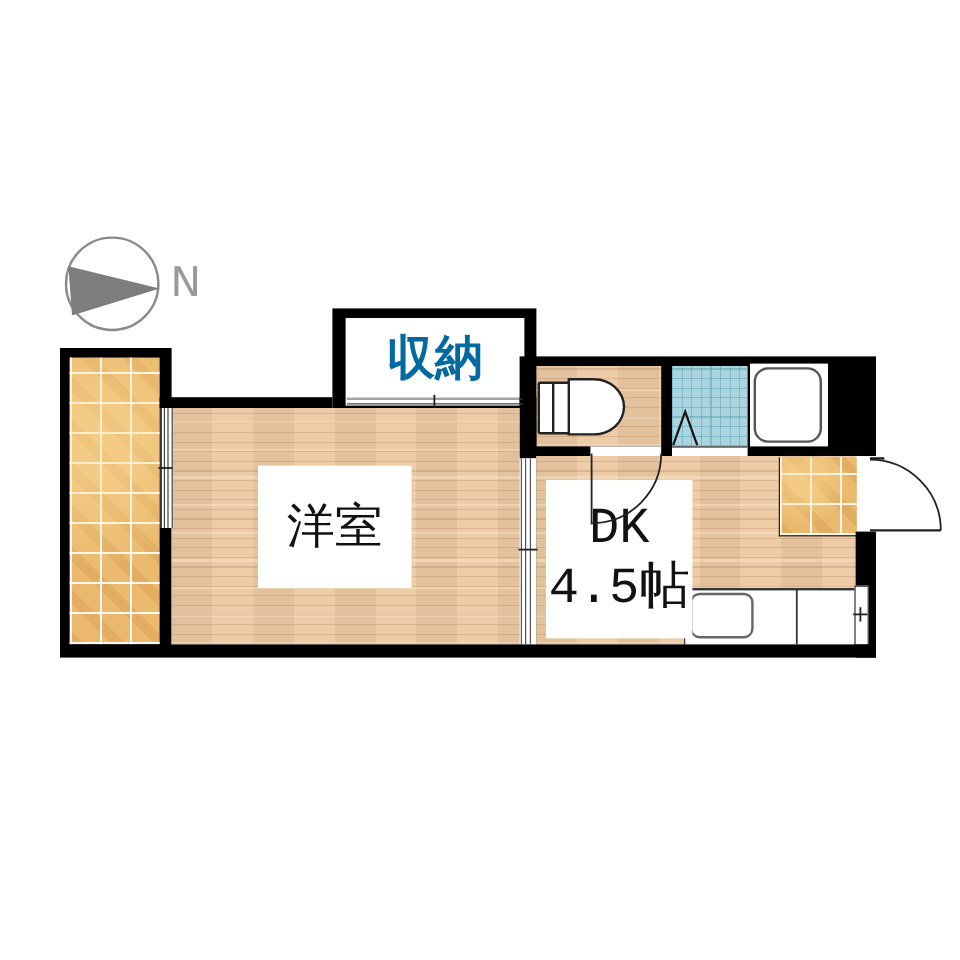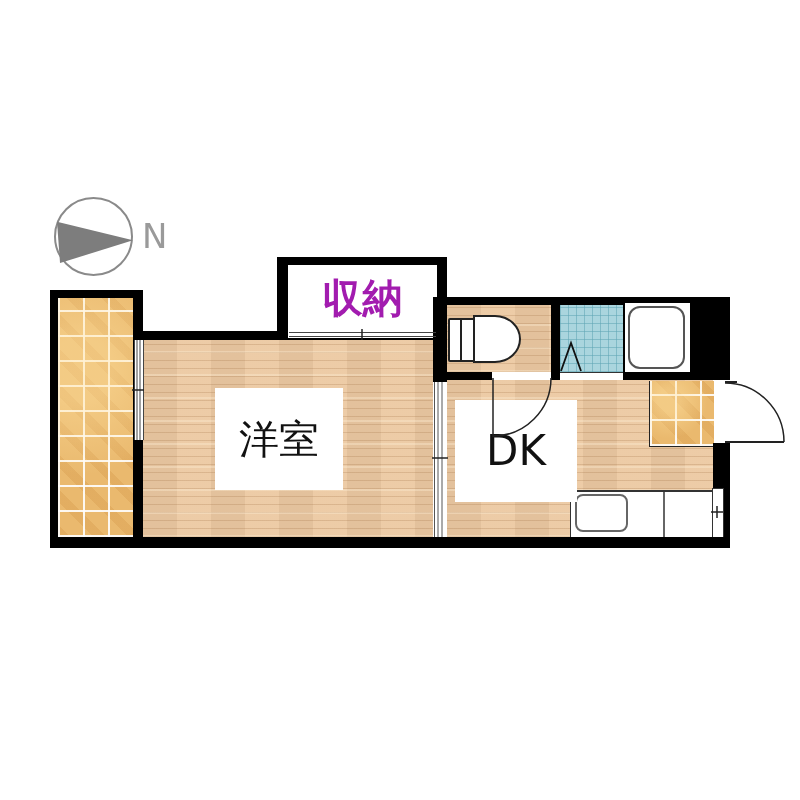--- a/index.html
+++ b/index.html
@@ -40,21 +40,21 @@
   }
   .wall{background:var(--wall);}
   .whitebox{background:#ffffff;}
   
   .roomlabel{
     background:#ffffff;display:flex;flex-direction:column;align-items:center;justify-content:center;
     color:#111;text-align:center;line-height:1.2;font-weight:500;
   }
   .roomlabel .l1,.roomlabel .l2{display:block;white-space:nowrap;}
   #closet-label{
-    color:#a21caf;font-size:40px;font-weight:600;display:flex;align-items:center;justify-content:center;
+    color:#0369a1;font-size:40px;font-weight:600;display:flex;align-items:center;justify-content:center;
   }
   #north-label{color:#9a9a9a;font-size:34px;font-weight:400;}
   
   #compass-circle{border:2px solid #8a8a8a;border-radius:50%;}
   #compass-needle{background:var(--compass-gray);clip-path:polygon(0% 2%,100% 46%,4% 100%);}
   
   #toilet-tank{background:#fff;border:2px solid #222;border-radius:2px;}
   #toilet-tank-divider{position:absolute;left:10px;top:0;bottom:0;width:2px;background:#222;}
   #toilet-bowl{background:#fff;border:2px solid #222;border-radius:0 26px 26px 0 / 0 24px 24px 0;}
   #bathtub-pad{background:#fff;}
@@ -116,22 +116,23 @@
 
   <div class="abs" id="kitchen-counter" style="left:570px;top:490px;width:143px;height:47px;"></div>
   <div class="abs" id="kitchen-sink" style="left:575px;top:494px;width:49px;height:34px;"></div>
   <div class="abs" id="kitchen-window" style="left:712px;top:488px;width:10px;height:48px;"></div>
 
   <div class="abs wall" style="left:50px;top:537px;width:680px;height:11px;"></div>
 
   <div class="abs roomlabel" style="left:215px;top:388px;width:128px;height:102px;font-size:40px;">
     <span class="l1">洋室</span>
   </div>
-  <div class="abs roomlabel" style="left:455px;top:400px;width:122px;height:102px;font-size:42px;">
+  <div class="abs roomlabel" style="left:455px;top:400px;width:122px;height:132px;font-size:42px;font-family:Liberation Mono, monospace;">
     <span class="l1">DK</span>
+    <span class="l2">4.5帖</span>
   </div>
 
   <svg id="svg-overlay" class="abs" style="left:0;top:0;" width="800" height="800" viewBox="0 0 800 800">
 
     <g>
       <line x1="725" y1="442" x2="784" y2="442" stroke="#222" stroke-width="2"></line>
       <path d="M784,442 A59,59 0 0 0 725,383" fill="none" stroke="#222" stroke-width="1.5"></path>
       <line x1="725" y1="382" x2="737" y2="382" stroke="#222" stroke-width="2"></line>
     </g>
 

